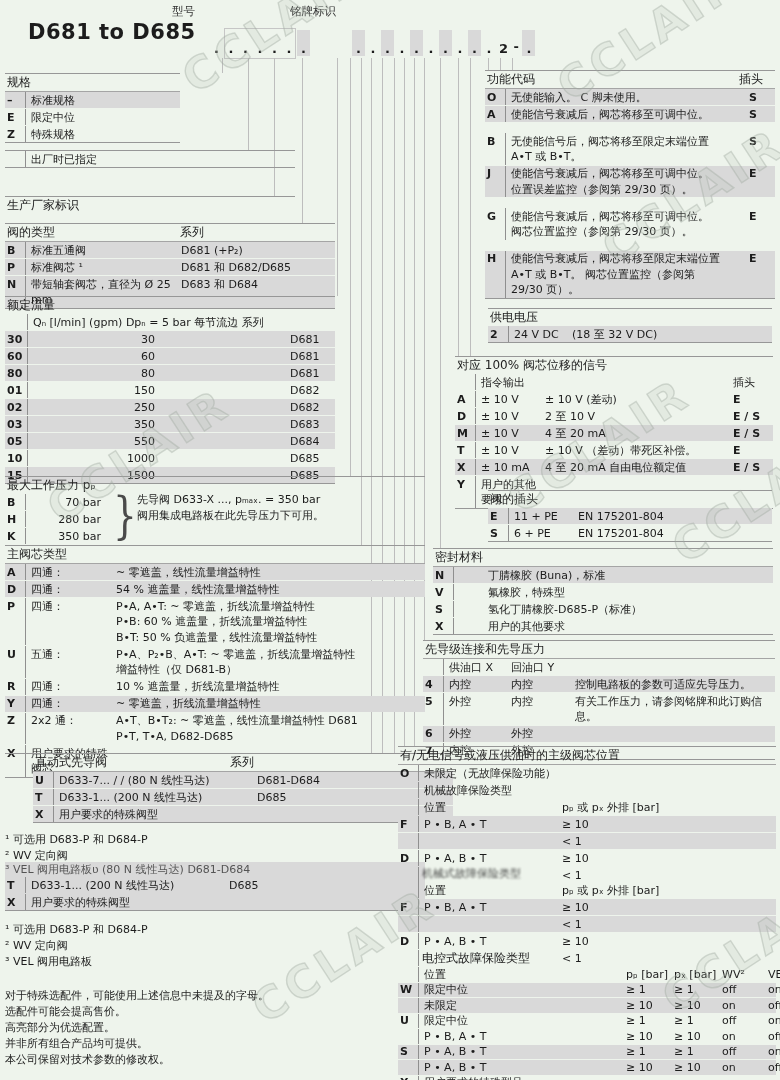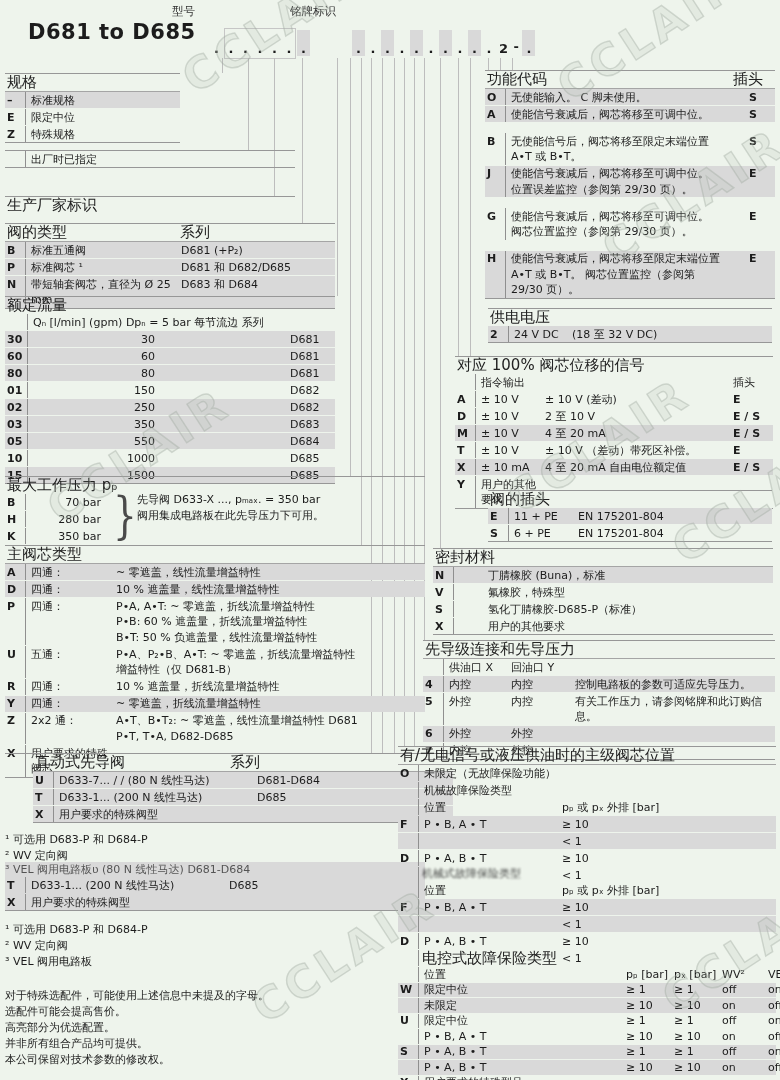--- a/index.html
+++ b/index.html
@@ -15,21 +15,21 @@
   .box{width:13px;height:26px;display:flex;align-items:flex-end;justify-content:center;
        font-weight:bold;font-size:13px;line-height:14px;}
   .box.sh{background:#d9d9d9;}
   .grp-outline{position:absolute;border:1px solid #c6c6c6;background:transparent;}
   .dash{font-weight:bold;font-size:13px;padding:0 2px;align-self:flex-end;line-height:18px;}
 
   .vline{position:absolute;width:1px;background:#bdbdbd;}
 
   .sec{position:absolute;border-top:1px solid #979797;}
   .sec.plain{border-top:none;}
-  .title{font-size:15px;line-height:15px;padding:1px 2px 1px 2px;display:flex;justify-content:space-between;color:#222;}
+  .title{font-size:12px;line-height:15px;padding:1px 2px 1px 2px;display:flex;justify-content:space-between;color:#222;}
   .title.nb{border-bottom:none;}
   .title.wb{border-bottom:1px solid #a5a5a5;}
   .rows{display:flex;flex-direction:column;gap:1px;border-bottom:1px solid #979797;}
   .rows.noend{border-bottom:none;}
   .row{display:flex;align-items:stretch;min-height:16px;line-height:15.5px;background:transparent;}
   .row.hl{background:#d9d9d9;}
   .row.gap{margin-top:10px;}
   .cell{white-space:pre-line;padding-top:.5px;}
   .c-code{flex:0 0 18px;font-weight:bold;padding-left:2px;}
   .row .cell:nth-child(2){border-left:1px solid #8f8f8f;padding-left:5px;}
@@ -313,21 +313,21 @@
     </div>
   <div class="rows">
       <div class="row hl">
         <span class="cell c-code">A</span>
         <span class="cell c-type">四通：</span>
         <span class="cell c-desc">~ 零遮盖，线性流量增益特性</span>
       </div>
       <div class="row hl">
         <span class="cell c-code">D</span>
         <span class="cell c-type">四通：</span>
-        <span class="cell c-desc">10 % 遮盖量，线性流量增益特性</span>
+        <span class="cell c-desc">54 % 遮盖量，线性流量增益特性</span>
       </div>
       <div class="row">
         <span class="cell c-code">P</span>
         <span class="cell c-type">四通：</span>
         <span class="cell c-desc">P•A, A•T: ~ 零遮盖，折线流量增益特性
 P•B: 60 % 遮盖量，折线流量增益特性
 B•T: 50 % 负遮盖量，线性流量增益特性</span>
       </div>
       <div class="row">
         <span class="cell c-code">U</span>

